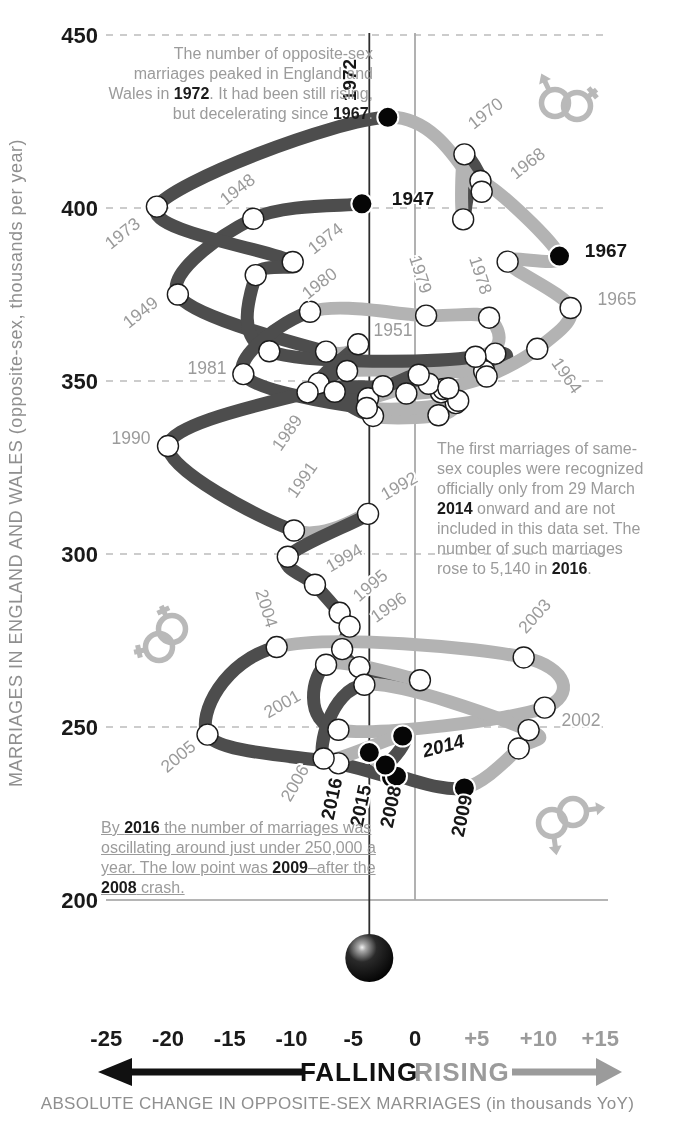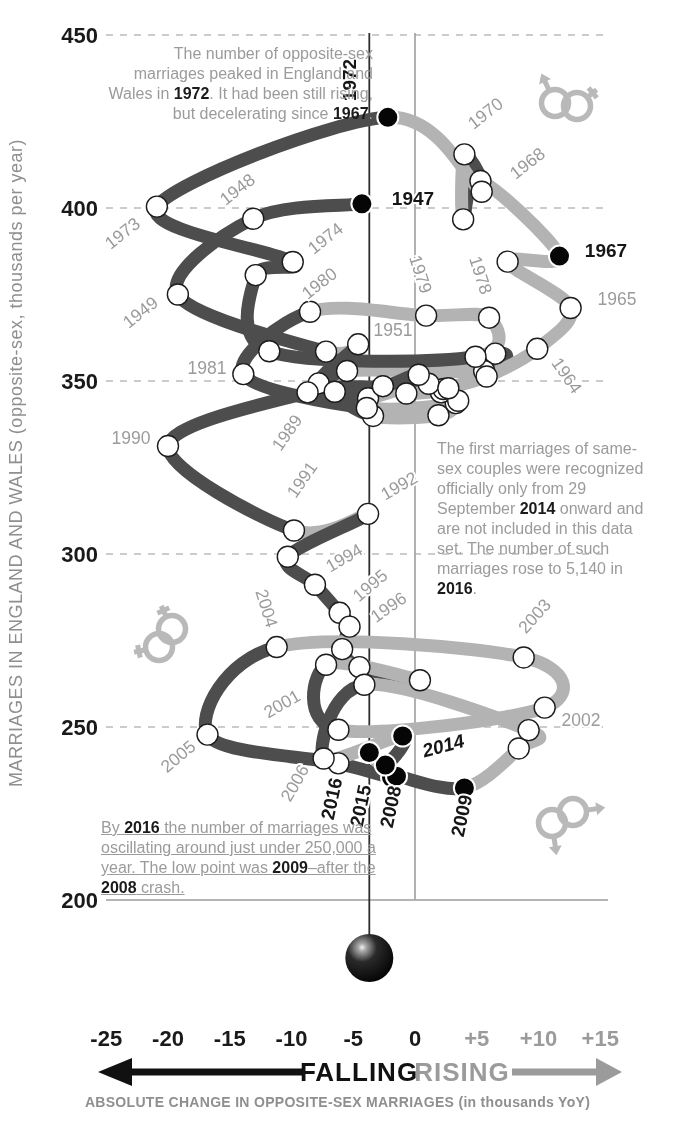--- a/index.html
+++ b/index.html
@@ -3,21 +3,21 @@
 <meta charset="utf-8">
 <style>
   html,body{margin:0;padding:0;background:#fff;}
   .figure{position:relative;width:675px;height:1125px;background:#fff;overflow:hidden;
           font-family:"Liberation Sans",sans-serif;}
   #chart{position:absolute;left:0;top:0;}
   .y-title{position:absolute;left:-431px;top:450px;width:900px;height:26px;
            transform:rotate(-90deg);transform-origin:center;text-align:center;
            font-size:18px;letter-spacing:.5px;color:#8f8f8f;}
   .x-title{position:absolute;left:0;top:1094px;width:675px;text-align:center;
-           font-size:14px;letter-spacing:.3px;color:#8f8f8f;font-weight:bold;}
+           font-size:17px;letter-spacing:.3px;color:#8f8f8f;}
   .note{position:absolute;font-size:16px;line-height:1.25;color:#9b9b9b;}
   .note .b{color:#1b1b1b;font-weight:700;}
   svg text{font-family:"Liberation Sans",sans-serif;}
 </style>
 </head>
 <body>
 
 <div class="figure">
   <div class="y-title">MARRIAGES IN ENGLAND AND WALES (opposite-sex, thousands per year)</div>
   <svg id="chart" width="675" height="1125" viewBox="0 0 675 1125">
@@ -252,17 +252,17 @@
         <line x1="586.3686189280112" y1="810.1211631370392" x2="598.2518357529101" y2="808.4510859255183" stroke="#b9b9b9" stroke-width="5"></line>
         <polygon points="605.183712234101,807.4768742187979 597.1759247716674,815.1661745742587 595.3666744591866,802.2926896806183" fill="#b9b9b9"></polygon>
         <line x1="553.8788368629608" y1="836.3686189280112" x2="555.5489140744817" y2="848.2518357529101" stroke="#b9b9b9" stroke-width="5"></line>
         <polygon points="556.5231257812021,855.183712234101 548.8338254257413,847.1759247716674 561.7073103193817,845.3666744591866" fill="#b9b9b9"></polygon>
         <circle cx="573" cy="812" r="13.5" fill="none" stroke="#b9b9b9" stroke-width="5.5"></circle>
         <circle cx="552" cy="823" r="13.5" fill="none" stroke="#b9b9b9" stroke-width="5.5"></circle>
       </g>
     </svg>
   <div id="annotations">
       <div class="note" style="left: 105px; top: 44px; width: 268px; text-align: right;"><span>The number of opposite-sex marriages peaked in England and Wales in </span><span class="b">1972</span><span>. It had been still rising, but decelerating since </span><span class="b">1967</span><span>.</span></div>
-      <div class="note" style="left: 437px; top: 439px; width: 214px;"><span>The first marriages of same-sex couples were recognized officially only from 29 September </span><span class="b">2014</span><span> onward and are not included in this data set. The number of such marriages rose to 5,140 in </span><span class="b">2016</span><span>.</span></div>
+      <div class="note" style="left: 437px; top: 439px; width: 214px;"><span>The first marriages of same-sex couples were recognized officially only from 29 March </span><span class="b">2014</span><span> onward and are not included in this data set. The number of such marriages rose to 5,140 in </span><span class="b">2016</span><span>.</span></div>
       <div class="note" style="left: 101px; top: 818px; width: 302px; text-decoration: underline;"><span>By </span><span class="b">2016</span><span> the number of marriages was oscillating around just under 250,000 a year. The low point was </span><span class="b">2009</span><span>–after the </span><span class="b">2008</span><span> crash.</span></div>
     </div>
   <div class="x-title">ABSOLUTE CHANGE IN OPPOSITE-SEX MARRIAGES (in thousands YoY)</div>
 </div>
 
 </body></html>

